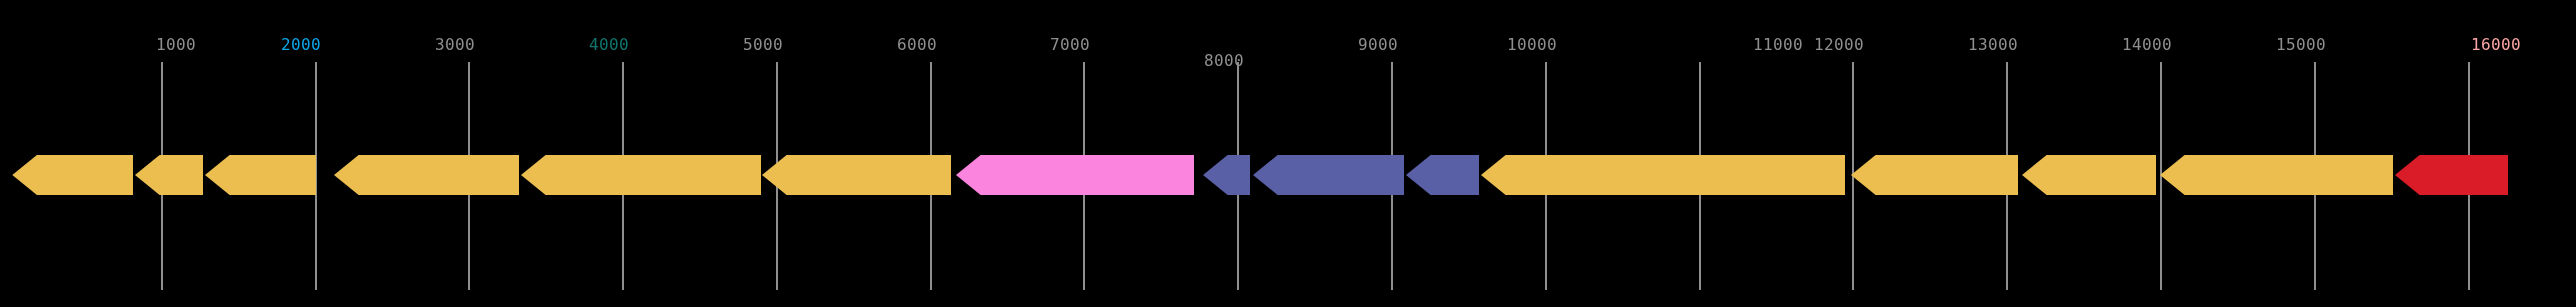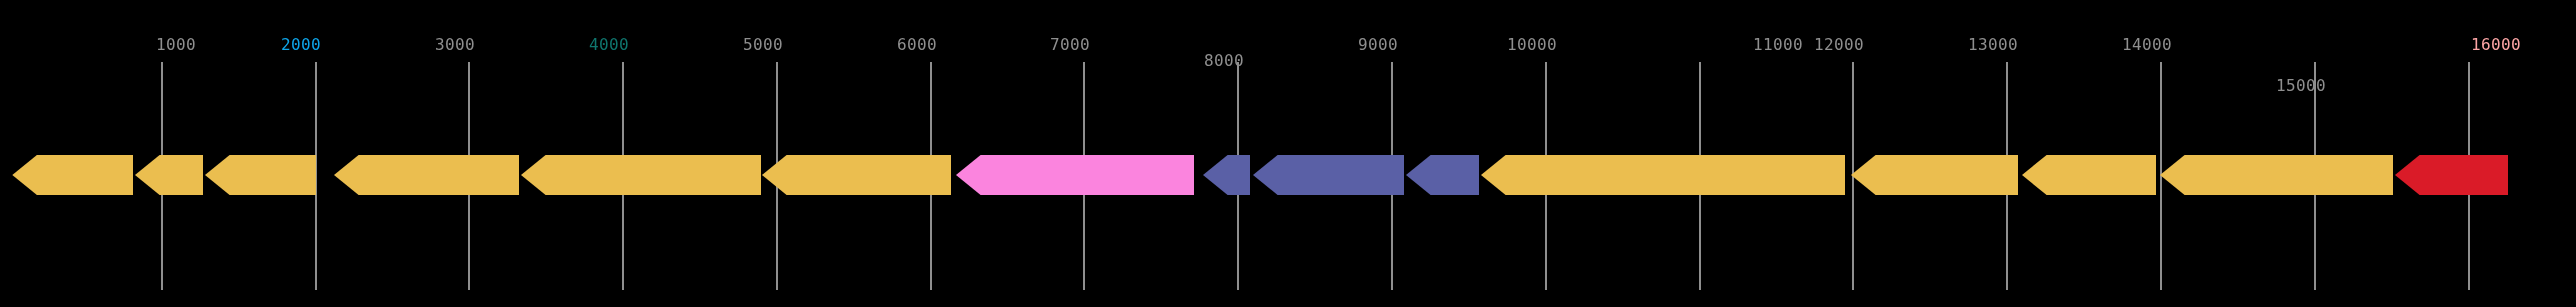--- a/index.html
+++ b/index.html
@@ -72,21 +72,21 @@
       <div class="tick-label" style="left: 763px; color: rgb(143, 143, 143);">5000</div>
       <div class="tick-label" style="left: 917px; color: rgb(143, 143, 143);">6000</div>
       <div class="tick-label" style="left: 1070px; color: rgb(143, 143, 143);">7000</div>
       <div class="tick-label" style="left: 1224px; color: rgb(143, 143, 143); margin-top: 16px;">8000</div>
       <div class="tick-label" style="left: 1378px; color: rgb(143, 143, 143);">9000</div>
       <div class="tick-label" style="left: 1532px; color: rgb(143, 143, 143);">10000</div>
       <div class="tick-label" style="left: 1778px; color: rgb(143, 143, 143);">11000</div>
       <div class="tick-label" style="left: 1839px; color: rgb(143, 143, 143);">12000</div>
       <div class="tick-label" style="left: 1993px; color: rgb(143, 143, 143);">13000</div>
       <div class="tick-label" style="left: 2147px; color: rgb(143, 143, 143);">14000</div>
-      <div class="tick-label" style="left: 2301px; color: rgb(143, 143, 143); margin-top: 41px;">15000</div>
+      <div class="tick-label" style="left: 2301px; color: rgb(143, 143, 143);">15000</div>
       <div class="tick-label" style="left: 2455px; color: #fca5a5; margin-left: 41px;">16000</div>
     </div>
   <div id="features-layer">
       <div class="gene-arrow" style="left: 12.3px; width: 121px; background: rgb(235, 190, 79); clip-path: polygon(0px 50%, 24.6px 0px, 100% 0px, 100% 100%, 24.6px 100%);"></div>
       <div class="gene-arrow" style="left: 135px; width: 68px; background: rgb(235, 190, 79); clip-path: polygon(0px 50%, 24.6px 0px, 100% 0px, 100% 100%, 24.6px 100%);"></div>
       <div class="gene-arrow" style="left: 205px; width: 111px; background: rgb(235, 190, 79); clip-path: polygon(0px 50%, 24.6px 0px, 100% 0px, 100% 100%, 24.6px 100%);"></div>
       <div class="gene-arrow" style="left: 334px; width: 185px; background: rgb(235, 190, 79); clip-path: polygon(0px 50%, 24.6px 0px, 100% 0px, 100% 100%, 24.6px 100%);"></div>
       <div class="gene-arrow" style="left: 521px; width: 240px; background: rgb(235, 190, 79); clip-path: polygon(0px 50%, 24.6px 0px, 100% 0px, 100% 100%, 24.6px 100%);"></div>
       <div class="gene-arrow" style="left: 762px; width: 189px; background: rgb(235, 190, 79); clip-path: polygon(0px 50%, 24.6px 0px, 100% 0px, 100% 100%, 24.6px 100%);"></div>
       <div class="gene-arrow" style="left: 956px; width: 238px; background: rgb(251, 132, 222); clip-path: polygon(0px 50%, 24.6px 0px, 100% 0px, 100% 100%, 24.6px 100%);"></div>

